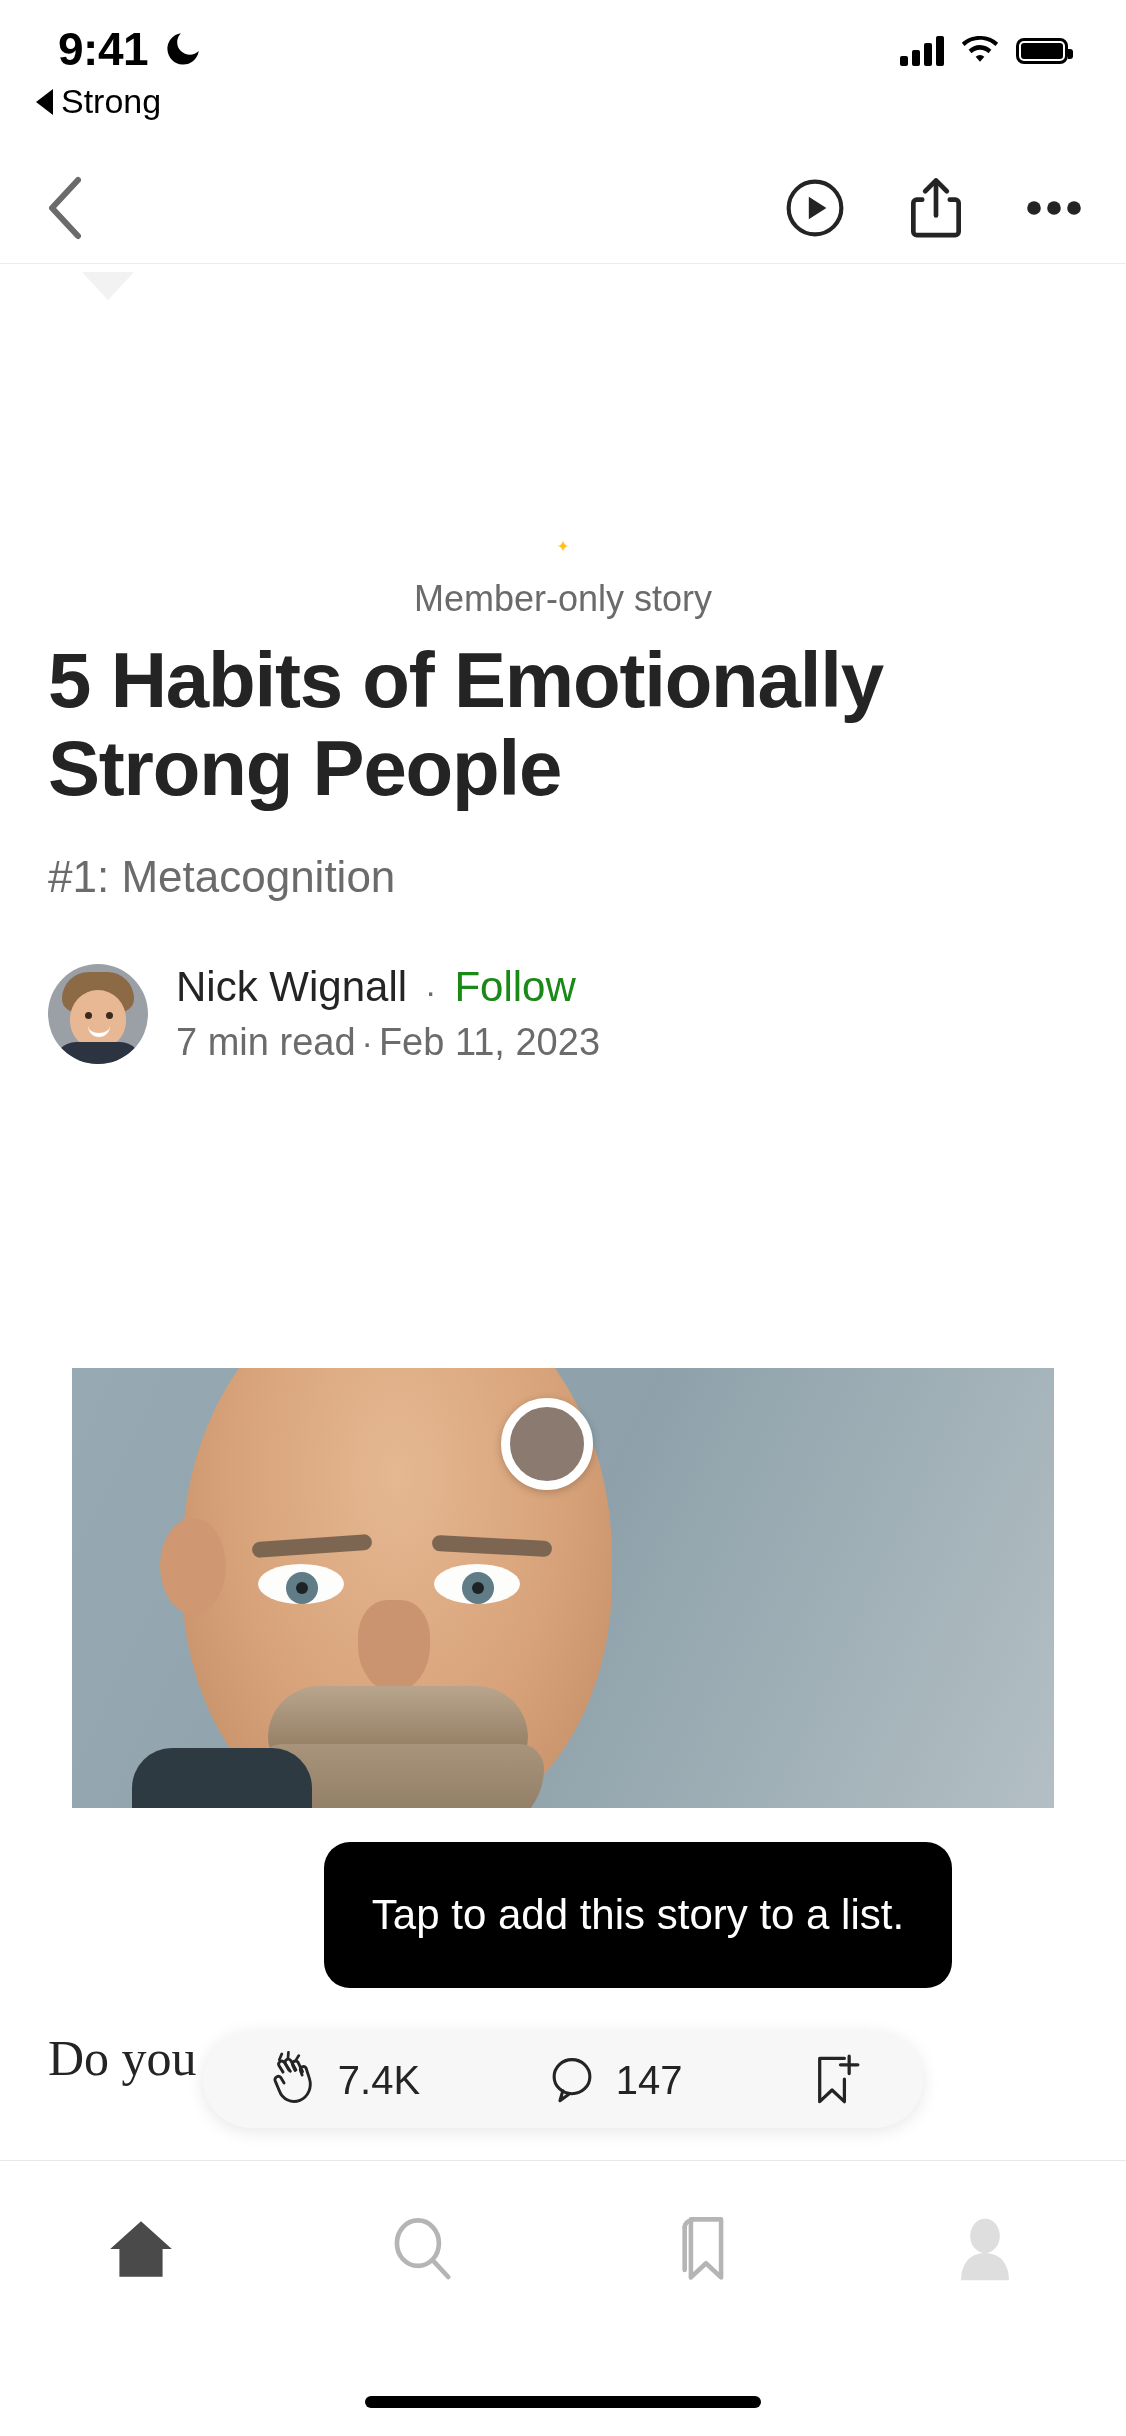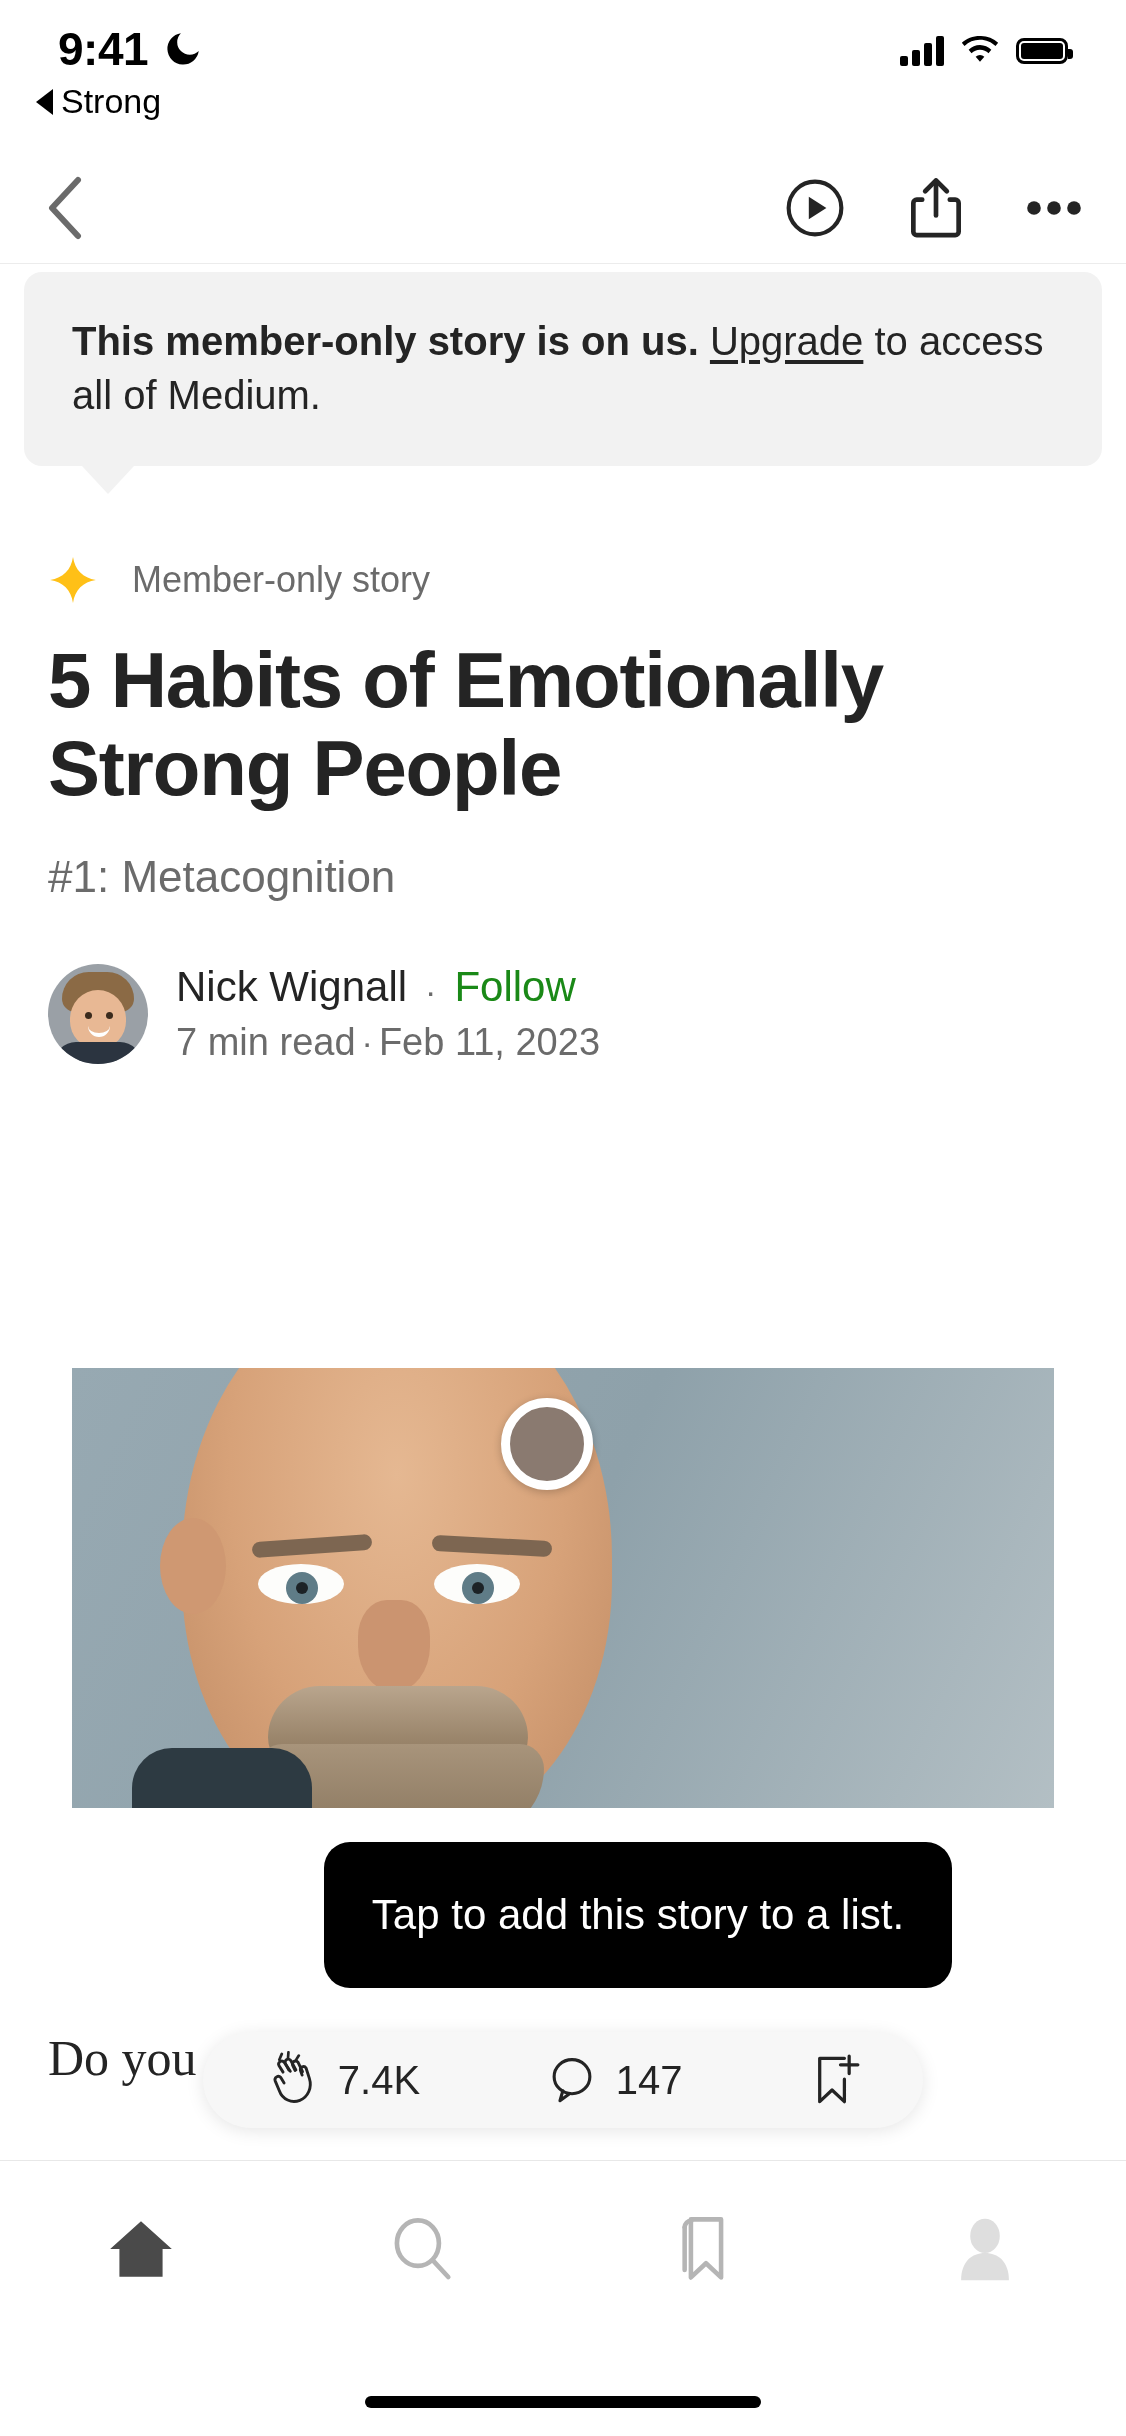--- a/index.html
+++ b/index.html
@@ -63,21 +63,21 @@
   .banner .b { font-weight:700; }
   .banner .link { text-decoration:underline; text-underline-offset:5px; color:#242424; }
   .banner-tail {
     width:0;height:0;margin-left:58px;
     border-left:26px solid transparent; border-right:26px solid transparent;
     border-top:28px solid #f2f2f2;
   }
 
   
   .article { position:absolute; top:540px; left:0; width:1126px; padding:0 48px; }
-  .member-row { display:flex; align-items:center; gap:34px; height:80px; }
+  .member-row { display:flex; align-items:center; gap:26px; height:80px;flex-direction:column; }
   .member-label { font-size:36px; color:#6b6b6b; }
 
   .title {
     margin-top:16px;
     font-size:78px; line-height:1.13; font-weight:700;
     letter-spacing:-1.2px; color:#242424;
     max-width:900px;
   }
   .subtitle {
     margin-top:36px; font-size:44px; color:#6b6b6b; line-height:1.3;
@@ -246,23 +246,20 @@
         <svg width="56" height="20" viewBox="0 0 28 10">
           <circle cx="4" cy="5" r="3.4" fill="#242424"></circle>
           <circle cx="14" cy="5" r="3.4" fill="#242424"></circle>
           <circle cx="24" cy="5" r="3.4" fill="#242424"></circle>
         </svg>
       </div>
     </div>
   </div>
 
   <div class="banner-wrap">
-    <div class="banner">
-      <p><span class="b">This member-only story is on us.</span> <span class="link">Upgrade</span><span> to access all of Medium.</span></p>
-    </div>
     <div class="banner-tail"></div>
   </div>
 
   <div class="article">
     <div class="member-row">
       <svg width="50" height="50" viewBox="0 0 24 24">
         <path d="M12 1 C12.9 7.2 16.8 11.1 23 12 C16.8 12.9 12.9 16.8 12 23 C11.1 16.8 7.2 12.9 1 12 C7.2 11.1 11.1 7.2 12 1 Z" fill="#FFC017"></path>
       </svg>
       <div class="member-label">Member-only story</div>
     </div>

